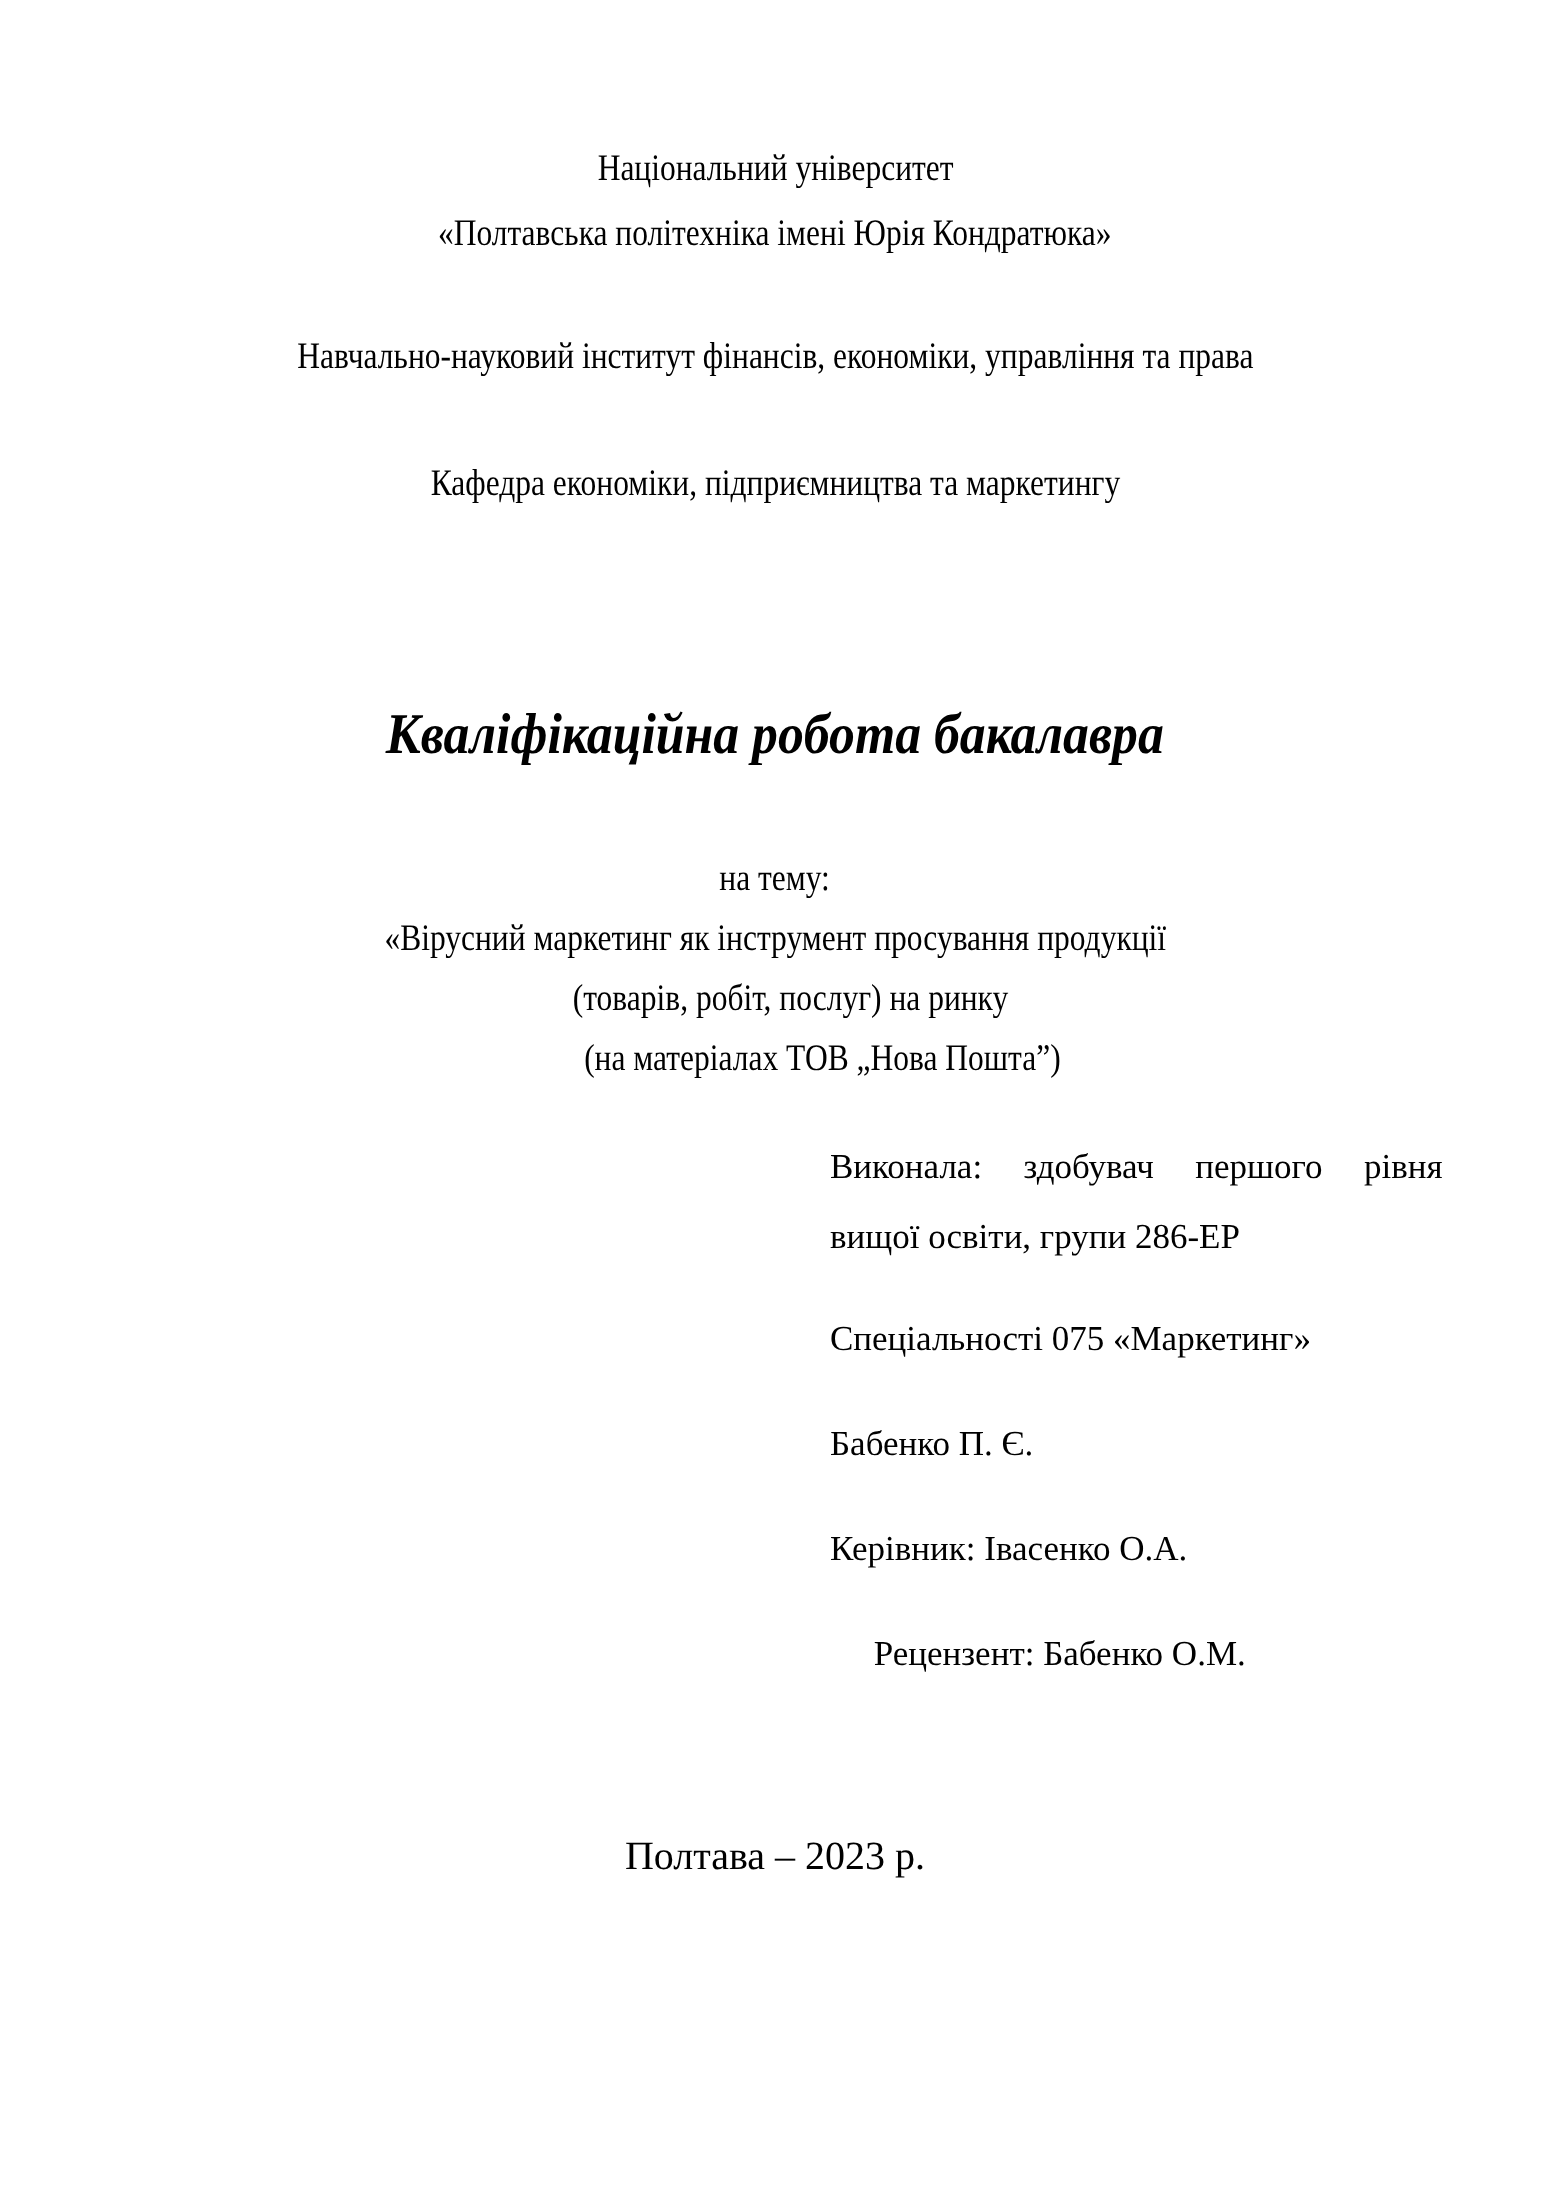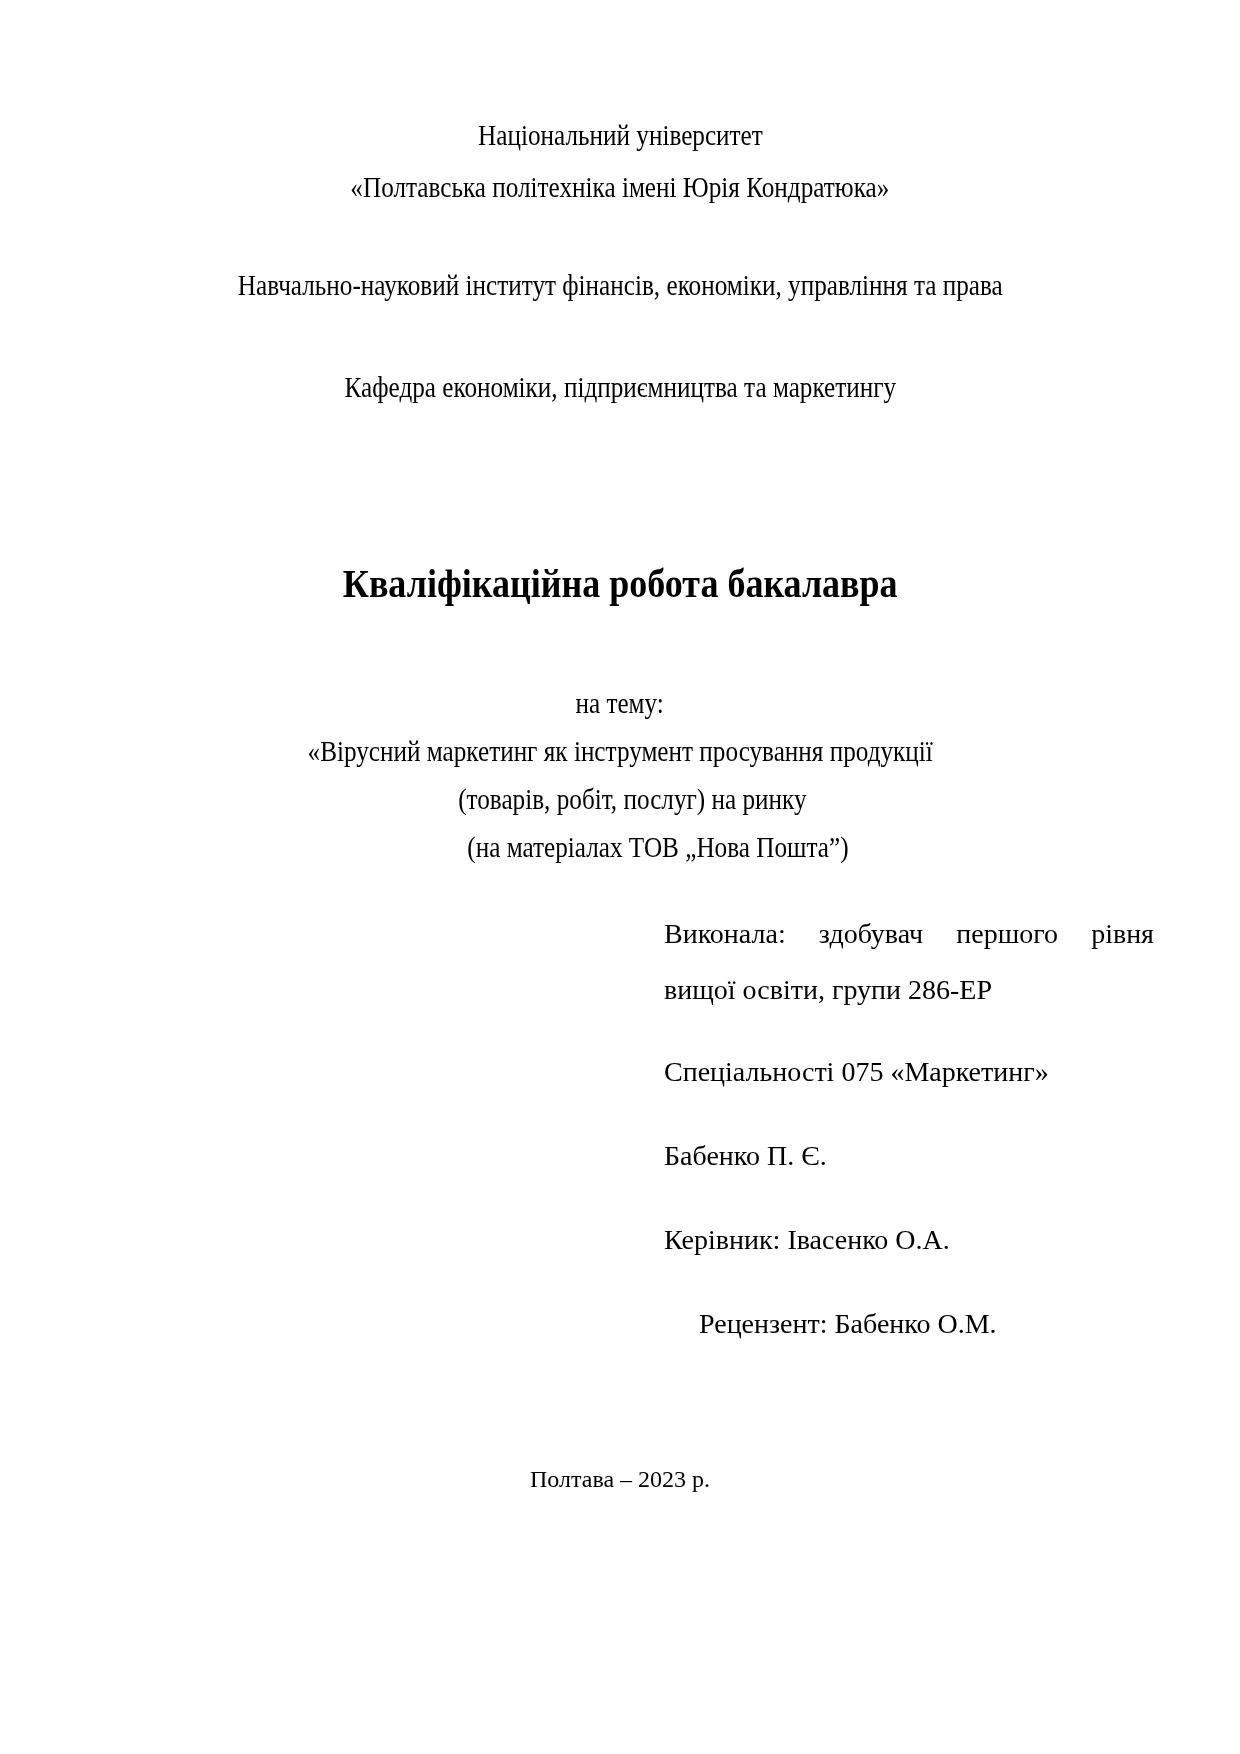--- a/index.html
+++ b/index.html
@@ -1,20 +1,20 @@
 <!DOCTYPE html>
 <html><head>
 <meta charset="utf-8">
 <style>
   html, body { margin: 0; padding: 0; background: #ffffff; }
   body { width: 1240px; height: 1754px; position: relative; overflow: hidden; color: #000; font-family: "Liberation Serif", serif; }
   .line { position: absolute; left: 0; width: 1240px; text-align: center; white-space: nowrap; }
   .cond { display: inline-block; transform: scaleX(0.84); transform-origin: center; font-size: 30px; }
-  .norm { font-size: 24px; }
-  .title { font-size: 40px; font-weight: bold; }
+  .norm { font-size: 32px; }
+  .title { font-size: 46px; font-weight: bold; font-style: italic; }
   .title span { display: inline-block; transform: scaleX(0.9); transform-origin: center; }
   .right { position: absolute; left: 664px; width: 490px; font-size: 28px; line-height: 56px; }
   .justify { text-align: justify; text-align-last: justify; }
 </style>
 </head>
 <body>
 
 <div>
 
   <div class="line" style="top:118px;">

